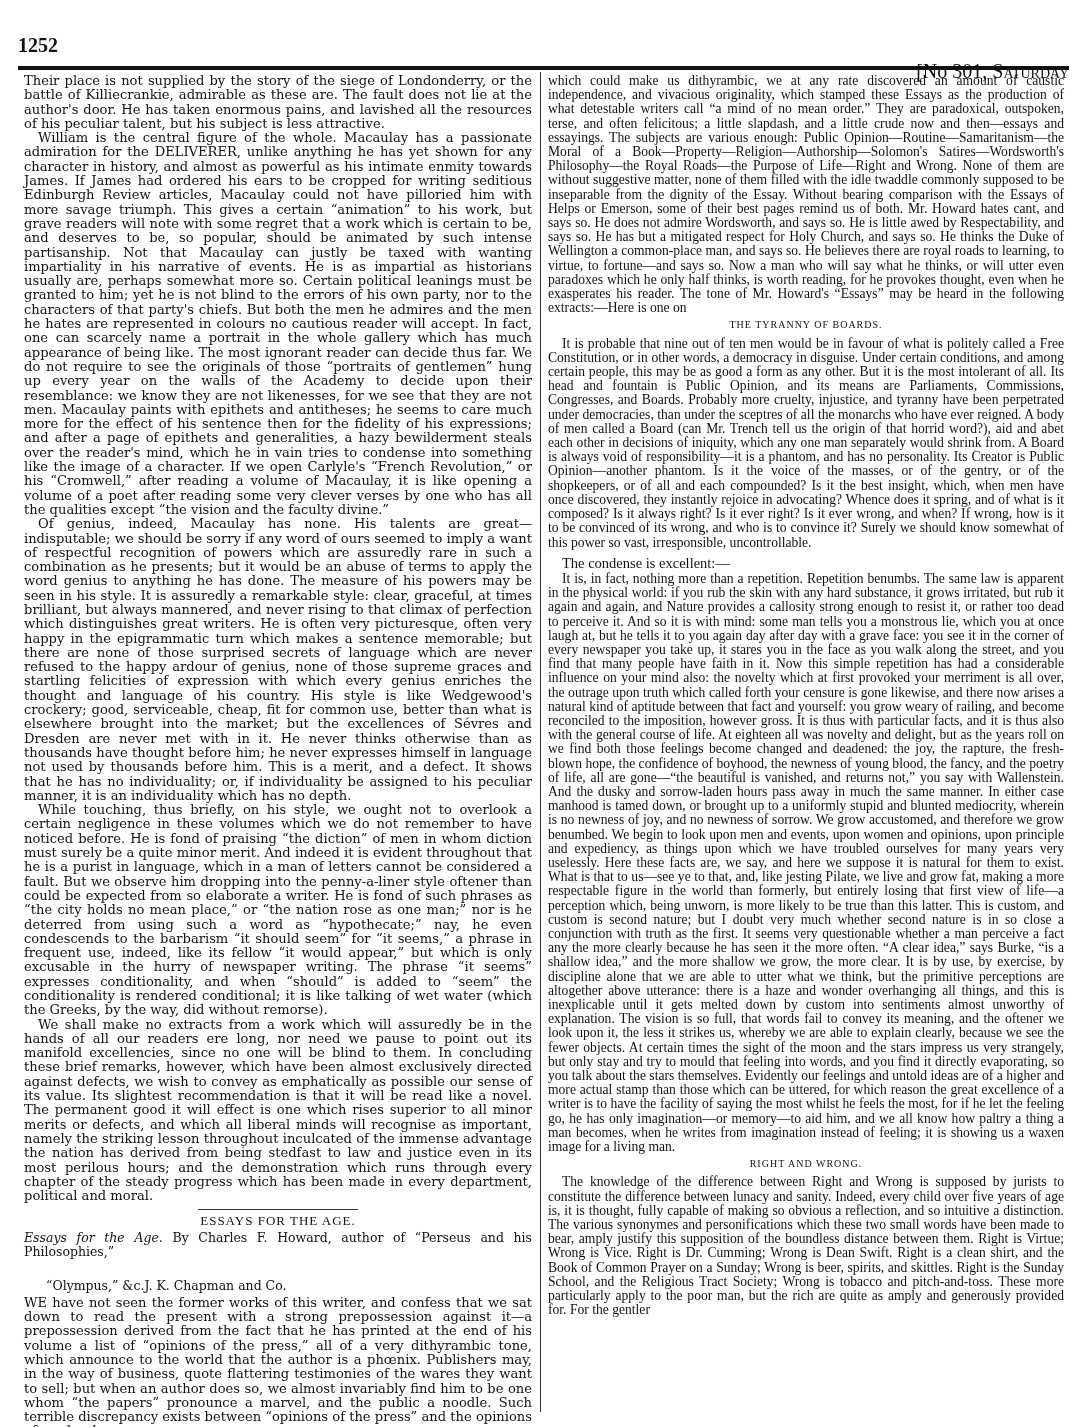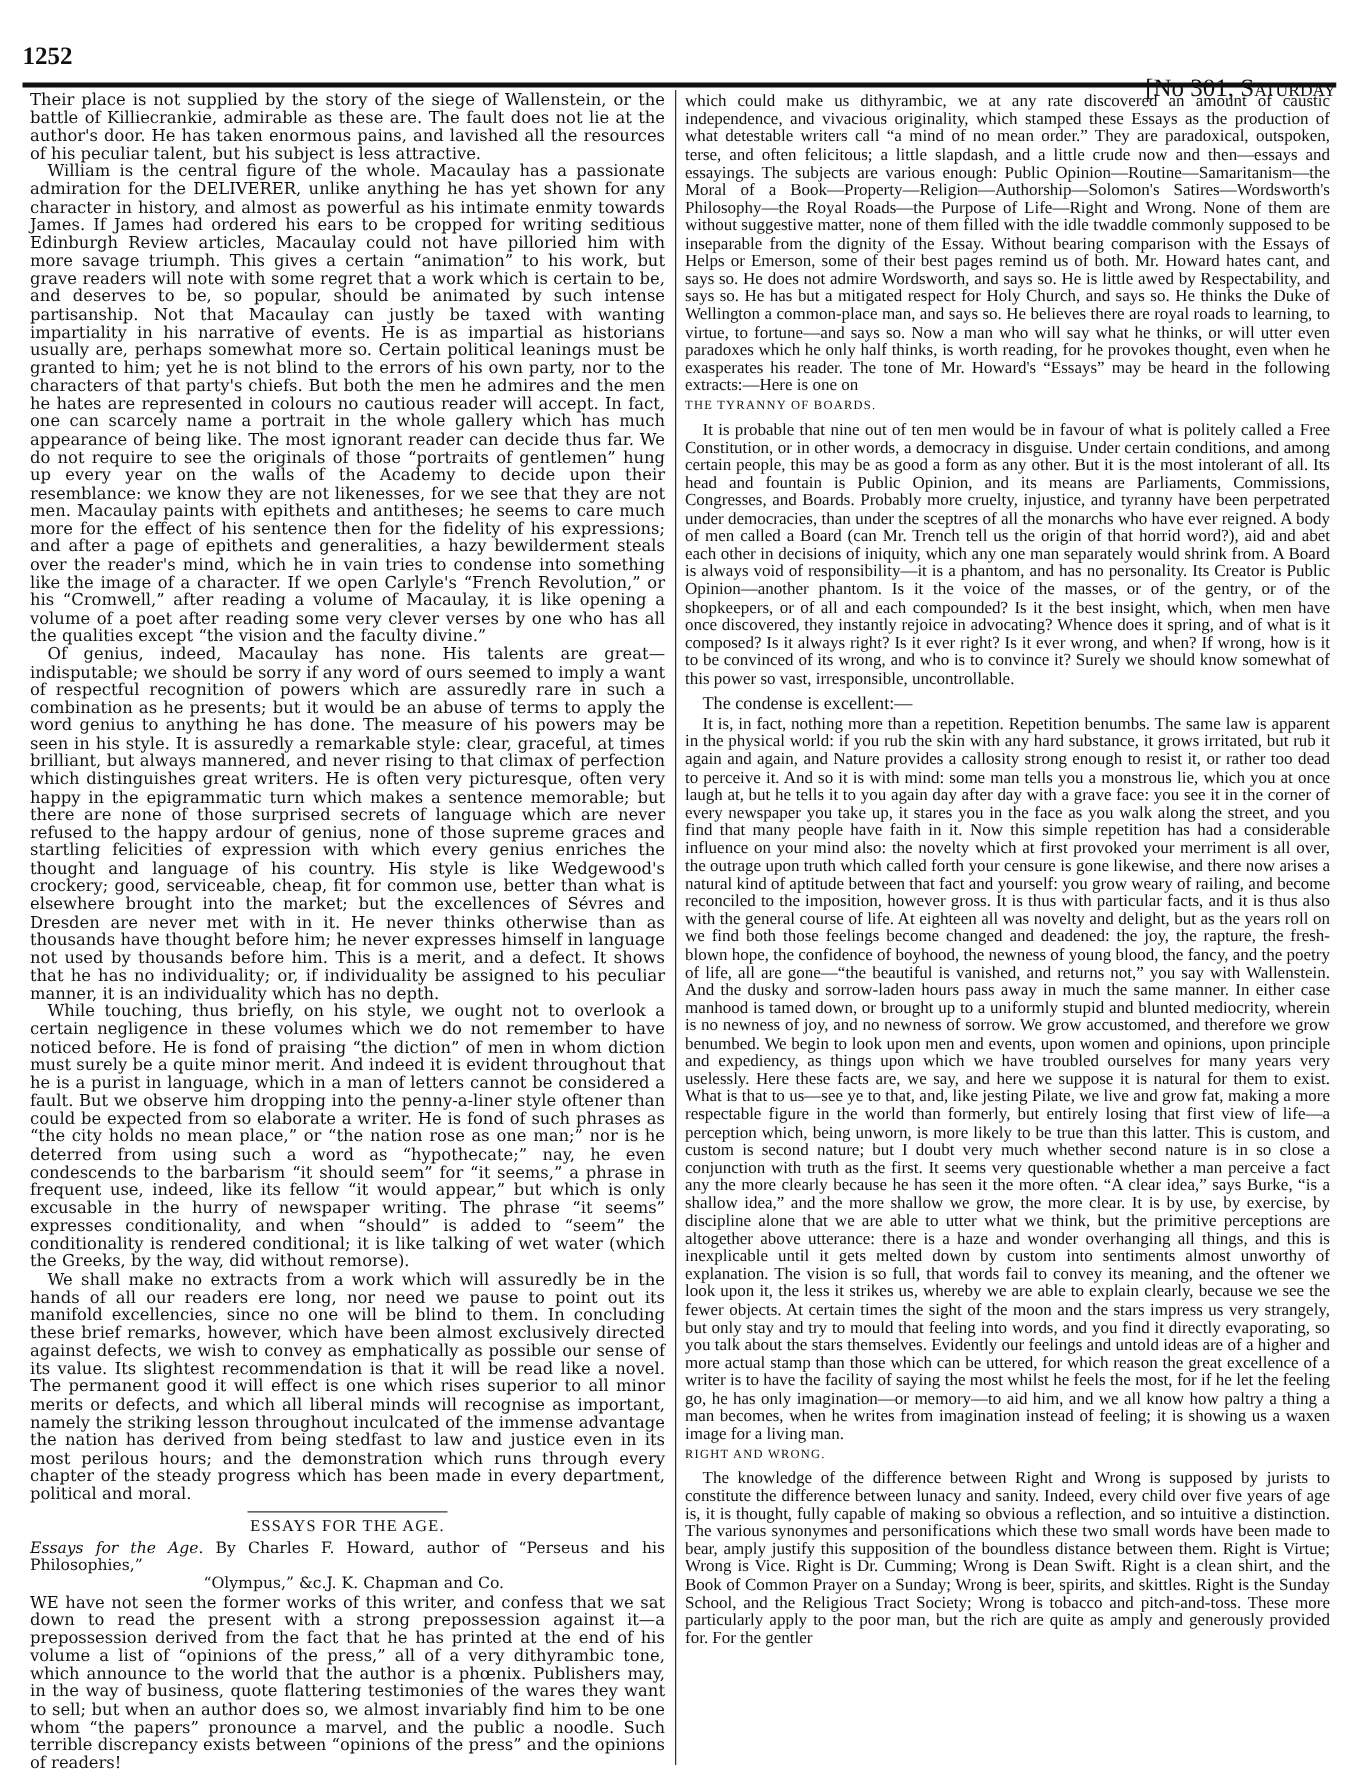--- a/index.html
+++ b/index.html
@@ -23,39 +23,39 @@
     position: absolute; top: 74px;
     font-size: 13.1px; line-height: 14.3px;
     text-align: justify; hyphens: manual;
   }
   .col-left { left: 24px; width: 508px; }
   .col-right { left: 548px; width: 516px; font-family: Liberation Serif, serif; font-size: 13.6px; line-height: 14.2px; }
   .col p { margin: 0; text-indent: 14px; }
   .col p.noindent { text-indent: 0; }
   .section-rule { width: 160px; height: 1px; background: #333; margin: 6px auto 4px; }
   .section-head { text-align: center; font-family: "Liberation Serif", serif; font-size: 13px; letter-spacing: 1px; margin: 2px 0 2px; }
-  .subhead { font-size: 10px; letter-spacing: 1px; margin: 3px 0 4px; }
+  .subhead { text-align: center; font-size: 10px; letter-spacing: 1px; margin: 3px 0 4px; }
   .book-ref { font-size: 12.5px; line-height: 14px; }
-  .book-ref .r2 { display: flex; justify-content: center; padding-left: 22px; padding-right: 12px; }
+  .book-ref .r2 { display: flex; justify-content: flex-start; padding-left: 22px; padding-right: 12px; margin-top: 20px; }
   em { font-style: italic; }
 </style>
 </head>
 <body>
 
 <header>
   <div class="masthead">
     <span class="page-no">1252</span>
     <span class="issue"><span>[No 301, </span><span class="sc">Saturday</span></span>
   </div>
 </header>
 <div class="rule-thick"></div>
 <div class="col-divider"></div>
 
 <article class="col col-left">
-  <p class="noindent">Their place is not supplied by the story of the siege of Wallenstein, or the battle of Killiecrankie, admirable as these are. The fault does not lie at the author's door. He has taken enormous pains, and lavished all the resources of his peculiar talent, but his subject is less attractive.</p>
+  <p class="noindent">Their place is not supplied by the story of the siege of Londonderry, or the battle of Killiecrankie, admirable as these are. The fault does not lie at the author's door. He has taken enormous pains, and lavished all the resources of his peculiar talent, but his subject is less attractive.</p>
   <p>William is the central figure of the whole. Macaulay has a passionate admiration for the DELIVERER, unlike anything he has yet shown for any character in history, and almost as powerful as his intimate enmity towards James. If James had ordered his ears to be cropped for writing seditious Edinburgh Review articles, Macaulay could not have pilloried him with more savage triumph. This gives a certain “animation” to his work, but grave readers will note with some regret that a work which is certain to be, and deserves to be, so popular, should be animated by such intense partisanship. Not that Macaulay can justly be taxed with wanting impartiality in his narrative of events. He is as impartial as historians usually are, perhaps somewhat more so. Certain political leanings must be granted to him; yet he is not blind to the errors of his own party, nor to the characters of that party's chiefs. But both the men he admires and the men he hates are represented in colours no cautious reader will accept. In fact, one can scarcely name a portrait in the whole gallery which has much appearance of being like. The most ignorant reader can decide thus far. We do not require to see the originals of those “portraits of gentlemen” hung up every year on the walls of the Academy to decide upon their resemblance: we know they are not likenesses, for we see that they are not men. Macaulay paints with epithets and antitheses; he seems to care much more for the effect of his sentence then for the fidelity of his expressions; and after a page of epithets and generalities, a hazy bewilderment steals over the reader's mind, which he in vain tries to condense into something like the image of a character. If we open Carlyle's “French Revolution,” or his “Cromwell,” after reading a volume of Macaulay, it is like opening a volume of a poet after reading some very clever verses by one who has all the qualities except “the vision and the faculty divine.”</p>
   <p>Of genius, indeed, Macaulay has none. His talents are great—indisputable; we should be sorry if any word of ours seemed to imply a want of respectful recognition of powers which are assuredly rare in such a combination as he presents; but it would be an abuse of terms to apply the word genius to anything he has done. The measure of his powers may be seen in his style. It is assuredly a remarkable style: clear, graceful, at times brilliant, but always mannered, and never rising to that climax of perfection which distinguishes great writers. He is often very picturesque, often very happy in the epigrammatic turn which makes a sentence memorable; but there are none of those surprised secrets of language which are never refused to the happy ardour of genius, none of those supreme graces and startling felicities of expression with which every genius enriches the thought and language of his country. His style is like Wedgewood's crockery; good, serviceable, cheap, fit for common use, better than what is elsewhere brought into the market; but the excellences of Sévres and Dresden are never met with in it. He never thinks otherwise than as thousands have thought before him; he never expresses himself in language not used by thousands before him. This is a merit, and a defect. It shows that he has no individuality; or, if individuality be assigned to his peculiar manner, it is an individuality which has no depth.</p>
   <p>While touching, thus briefly, on his style, we ought not to overlook a certain negligence in these volumes which we do not remember to have noticed before. He is fond of praising “the diction” of men in whom diction must surely be a quite minor merit. And indeed it is evident throughout that he is a purist in language, which in a man of letters cannot be considered a fault. But we observe him dropping into the penny-a-liner style oftener than could be expected from so elaborate a writer. He is fond of such phrases as “the city holds no mean place,” or “the nation rose as one man;” nor is he deterred from using such a word as “hypothecate;” nay, he even condescends to the barbarism “it should seem” for “it seems,” a phrase in frequent use, indeed, like its fellow “it would appear,” but which is only excusable in the hurry of newspaper writing. The phrase “it seems” expresses conditionality, and when “should” is added to “seem” the conditionality is rendered conditional; it is like talking of wet water (which the Greeks, by the way, did without remorse).</p>
   <p>We shall make no extracts from a work which will assuredly be in the hands of all our readers ere long, nor need we pause to point out its manifold excellencies, since no one will be blind to them. In concluding these brief remarks, however, which have been almost exclusively directed against defects, we wish to convey as emphatically as possible our sense of its value. Its slightest recommendation is that it will be read like a novel. The permanent good it will effect is one which rises superior to all minor merits or defects, and which all liberal minds will recognise as important, namely the striking lesson throughout inculcated of the immense advantage the nation has derived from being stedfast to law and justice even in its most perilous hours; and the demonstration which runs through every chapter of the steady progress which has been made in every department, political and moral.</p>
 
   <div class="section-rule"></div>
   <div class="section-head">ESSAYS FOR THE AGE.</div>
   <div class="book-ref">
     <div><em>Essays for the Age.</em> <span>By Charles F. Howard, author of “Perseus and his Philosophies,”</span></div>
     <div class="r2">

